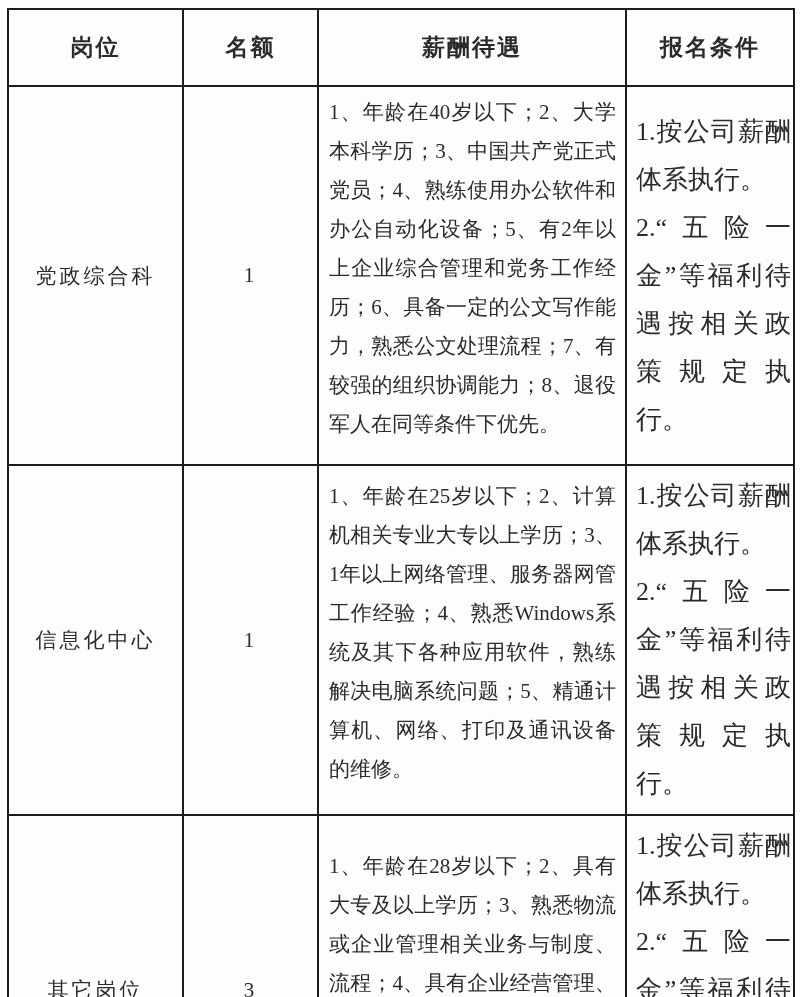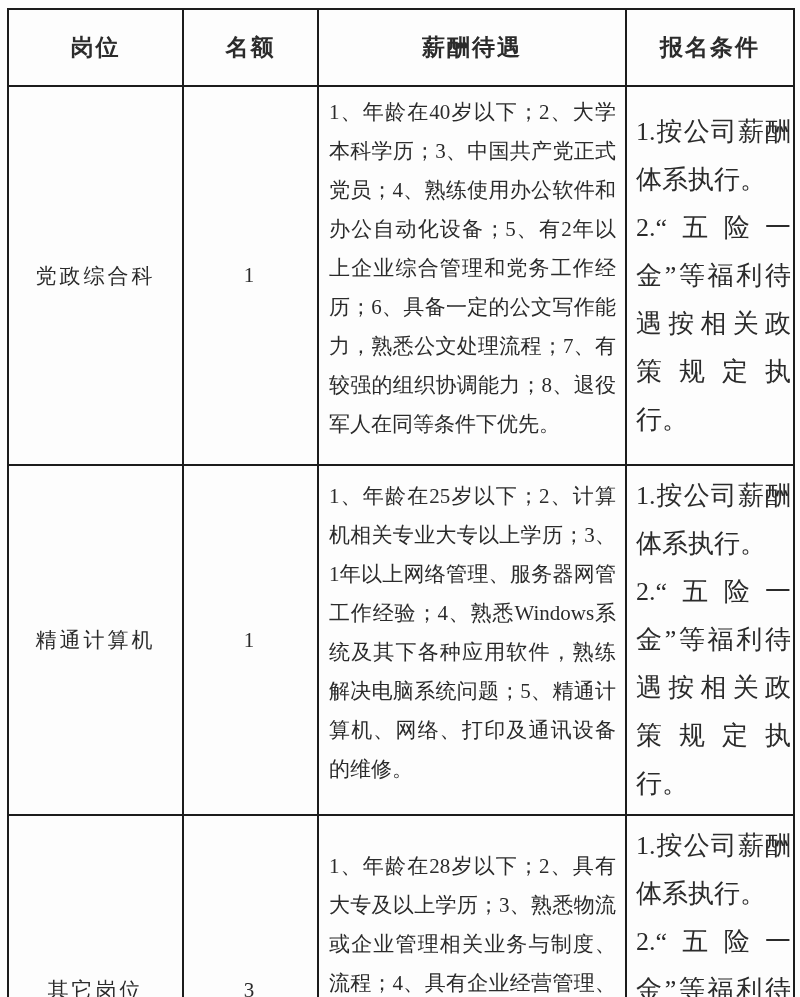--- a/index.html
+++ b/index.html
@@ -88,21 +88,21 @@
       <tr>
         <td class="cell-position">党政综合科</td>
         <td class="cell-quota">1</td>
         <td class="cell-conditions">1、年龄在40岁以下；2、大学本科学历；3、中国共产党正式党员；4、熟练使用办公软件和办公自动化设备；5、有2年以上企业综合管理和党务工作经历；6、具备一定的公文写作能力，熟悉公文处理流程；7、有较强的组织协调能力；8、退役军人在同等条件下优先。</td>
         <td class="cell-salary">
           <p>1.按公司薪酬体系执行。</p>
           <p>2.“五险一金”等福利待遇按相关政策规定执行。</p>
         </td>
       </tr>
       <tr>
-        <td class="cell-position">精通计算机</td>
+        <td class="cell-position">信息化中心</td>
         <td class="cell-quota">1</td>
         <td class="cell-conditions">1、年龄在25岁以下；2、计算机相关专业大专以上学历；3、1年以上网络管理、服务器网管工作经验；4、熟悉Windows系统及其下各种应用软件，熟练解决电脑系统问题；5、精通计算机、网络、打印及通讯设备的维修。</td>
         <td class="cell-salary">
           <p>1.按公司薪酬体系执行。</p>
           <p>2.“五险一金”等福利待遇按相关政策规定执行。</p>
         </td>
       </tr>
       <tr>
         <td class="cell-position">其它岗位</td>
         <td class="cell-quota">3</td>

